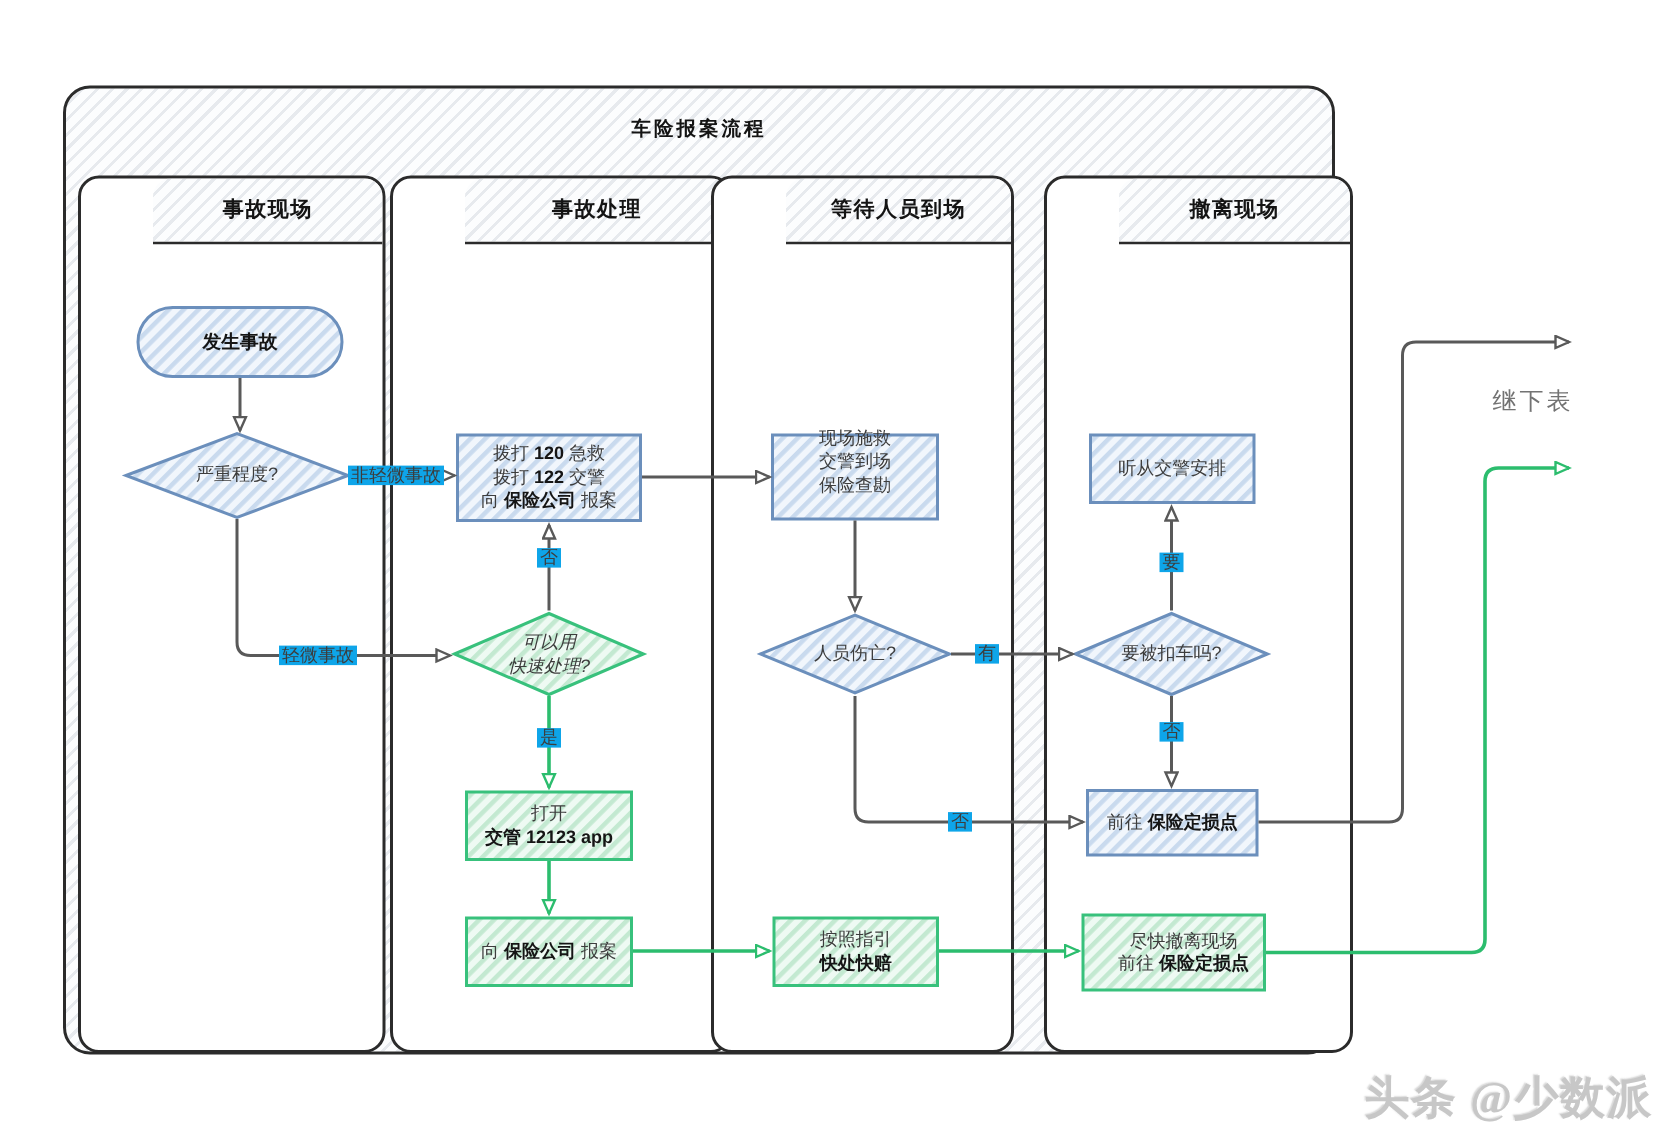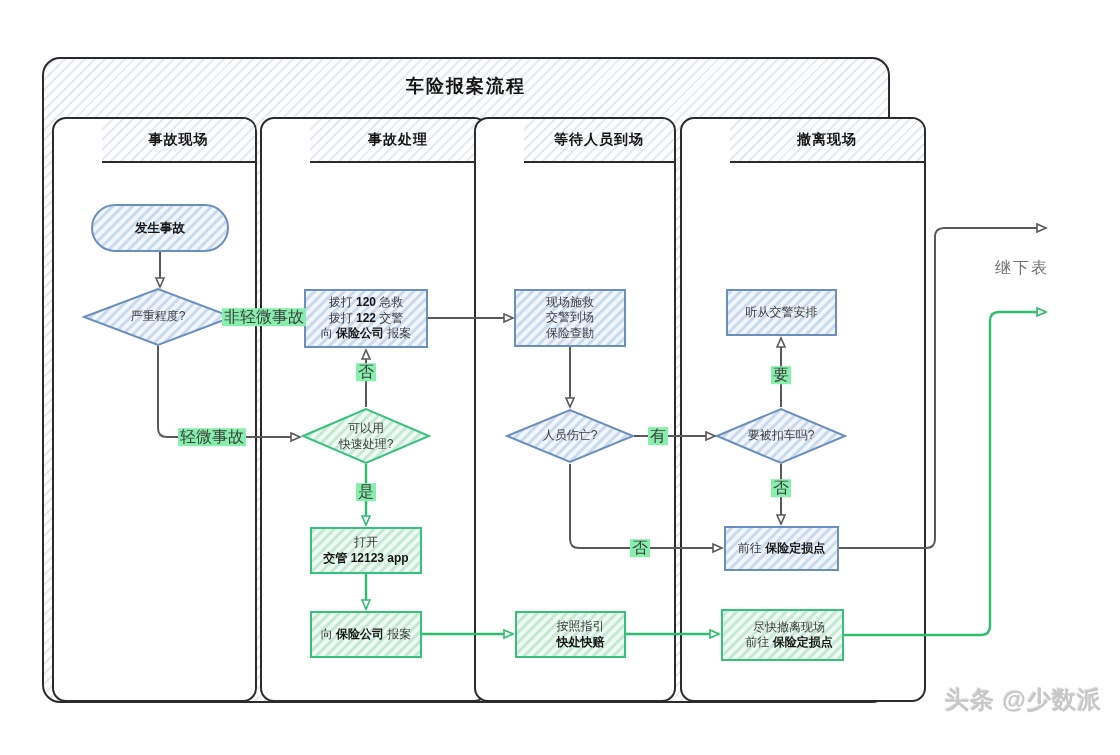--- a/index.html
+++ b/index.html
@@ -12,21 +12,21 @@
   
   #pool{
     position:absolute;left:42px;top:57px;width:848px;height:646px;
     border:2px solid var(--lane_border);border-radius:18px;
     background:repeating-linear-gradient(135deg,var(--hatch_stripe) 0px,var(--hatch_stripe) 2px,#fcfdfe 2px,#fcfdfe 7px);
     box-sizing:border-box;
   }
   #pool-title{
     position:absolute;left:42px;top:57px;width:848px;height:58px;
     display:flex;align-items:center;justify-content:center;
-    font-size:18px;font-weight:bold;color:#141414;letter-spacing:2px;
+    font-size:13px;font-weight:bold;color:#141414;letter-spacing:2px;
   }
   .lane{
     position:absolute;top:117px;height:585px;background:#ffffff;
     border:2px solid var(--lane_border);border-radius:14px;box-sizing:border-box;
   }
   .lane-header{
     height:42px;border-bottom:2px solid var(--lane_border);
     border-radius:12px 12px 0 0;
     background:repeating-linear-gradient(135deg,var(--hatch_stripe) 0px,var(--hatch_stripe) 2px,#fcfdfe 2px,#fcfdfe 7px);
     display:flex;align-items:center;justify-content:center;
@@ -47,52 +47,53 @@
     position:absolute;display:flex;flex-direction:column;
     align-items:center;justify-content:center;text-align:center;
     font-size:12px;line-height:1.28;color:var(--text);white-space:nowrap;
   }
   .ntext .b{font-weight:bold;color:#151515;}
   .ntext.big{font-size:12.5px;}
 
   
   .elabel{
     position:absolute;transform:translate(-50%,-50%);
-    font-size:16px;color:var(--text);background:#86efac;
+    font-size:12px;color:var(--text);background:#0ea5e9;
     padding:0 2px;white-space:nowrap;line-height:1.1;
   }
 
   #continue-note{
     position:absolute;transform:translate(-50%,-50%);
     font-size:16px;color:#737373;letter-spacing:2px;white-space:nowrap;
   }
   #watermark{
-    position:absolute;right:18px;top:684px;
-    font-size:24px;font-weight:bold;letter-spacing:1px;
+    position:absolute;right:18px;top:712px;
+    font-size:30px;font-weight:bold;letter-spacing:1px;
     color:var(--watermark);
     text-shadow:2px 2px 1px #ffffff,-1px -1px 1px rgba(110,110,110,0.28);
     white-space:nowrap;
+    font-family:Liberation Serif, serif;
   }
 </style>
 </head>
 <body>
 
 <div id="pool"></div>
 <div id="pool-title">车险报案流程</div>
 
 <div class="lane" style="left:52px;width:205px;">
   <div class="lane-header">事故现场</div>
 </div>
 <div class="lane" style="left:260px;width:228px;">
   <div class="lane-header">事故处理</div>
 </div>
 <div class="lane" style="left:474px;width:202px;">
   <div class="lane-header">等待人员到场</div>
 </div>
-<div class="lane" style="left:680px;width:246px;text-align:right;">
+<div class="lane" style="left:696px;width:206px;text-align:right;">
   <div class="lane-header">撤离现场</div>
 </div>
 
 <svg id="diagram-svg" viewBox="0 0 1120 755" xmlns="http://www.w3.org/2000/svg">
   <defs>
     <pattern id="hatchBlue" width="7" height="7" patternUnits="userSpaceOnUse" patternTransform="rotate(45)">
       <rect width="7" height="7" style="fill:var(--blue_fill_bg)"></rect>
       <rect width="3" height="7" style="fill:var(--blue_fill_stripe)"></rect>
     </pattern>
     <pattern id="hatchGreen" width="7" height="7" patternUnits="userSpaceOnUse" patternTransform="rotate(45)">
@@ -147,40 +148,40 @@
     <div><span class="b">发生事故</span></div>
   </div>
 <div class="ntext" style="left:84px;top:295px;width:148px;height:44px;">
     <div><span>严重程度?</span></div>
   </div>
 <div class="ntext" style="left:305px;top:290px;width:122px;height:57px;">
     <div><span>拨打 </span><span class="b">120</span><span> 急救</span></div>
     <div><span>拨打 </span><span class="b">122</span><span> 交警</span></div>
     <div><span>向 </span><span class="b">保险公司</span><span> 报案</span></div>
   </div>
-<div class="ntext" style="left:303px;top:410px;width:126px;height:53px;">
+<div class="ntext" style="left:303px;top:410px;width:126px;height:53px;font-style:italic;">
     <div><span>可以用</span></div>
     <div><span>快速处理?</span></div>
   </div>
 <div class="ntext" style="left:311px;top:528px;width:110px;height:45px;">
     <div><span>打开</span></div>
     <div><span class="b">交管 12123 app</span></div>
   </div>
 <div class="ntext" style="left:311px;top:612px;width:110px;height:45px;">
     <div><span>向 </span><span class="b">保险公司</span><span> 报案</span></div>
   </div>
-<div class="ntext" style="left:515px;top:290px;width:110px;height:56px;">
+<div class="ntext" style="left:515px;top:280px;width:110px;height:56px;">
     <div><span>现场施救</span></div>
     <div><span>交警到场</span></div>
     <div><span>保险查勘</span></div>
   </div>
 <div class="ntext" style="left:507px;top:414px;width:126px;height:44px;">
     <div><span>人员伤亡?</span></div>
   </div>
-<div class="ntext" style="left:516px;top:612px;width:109px;height:45px;padding-left:10px;">
+<div class="ntext" style="left:516px;top:612px;width:109px;height:45px;">
     <div><span>按照指引</span></div>
     <div><span class="b">快处快赔</span></div>
   </div>
 <div class="ntext" style="left:727px;top:290px;width:109px;height:45px;">
     <div><span>听从交警安排</span></div>
   </div>
 <div class="ntext" style="left:717px;top:414px;width:128px;height:44px;">
     <div><span>要被扣车吗?</span></div>
   </div>
 <div class="ntext" style="left:725px;top:527px;width:113px;height:43px;">

